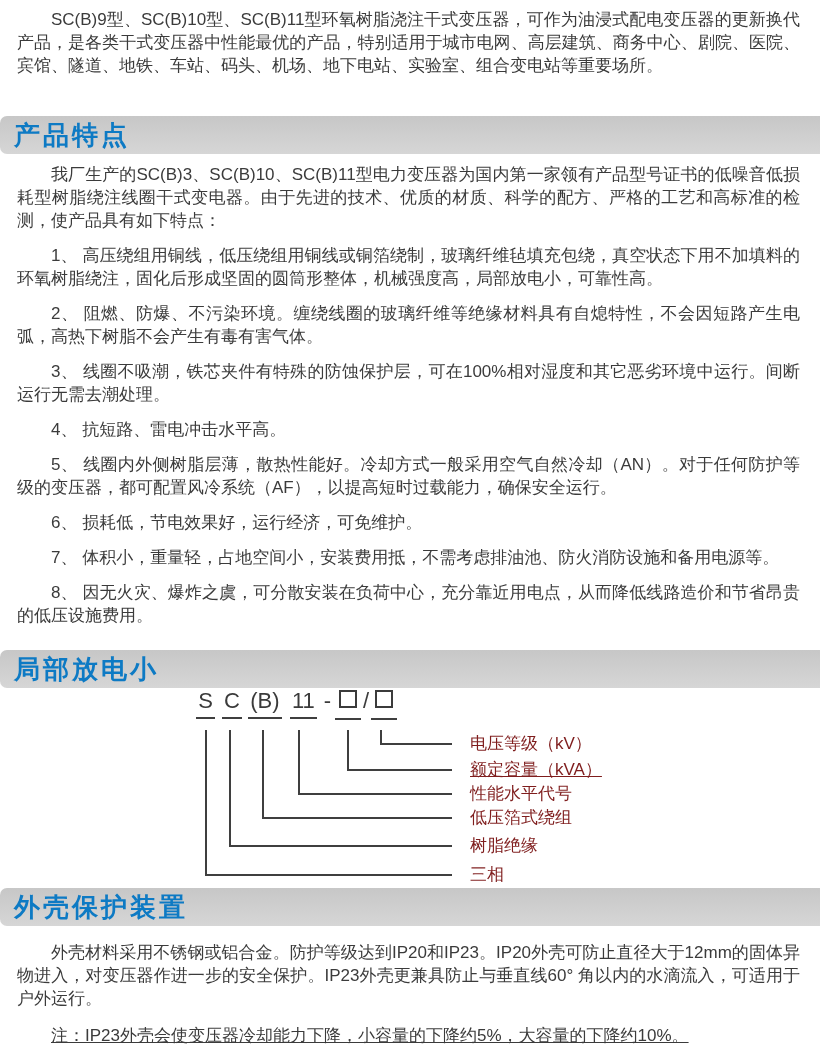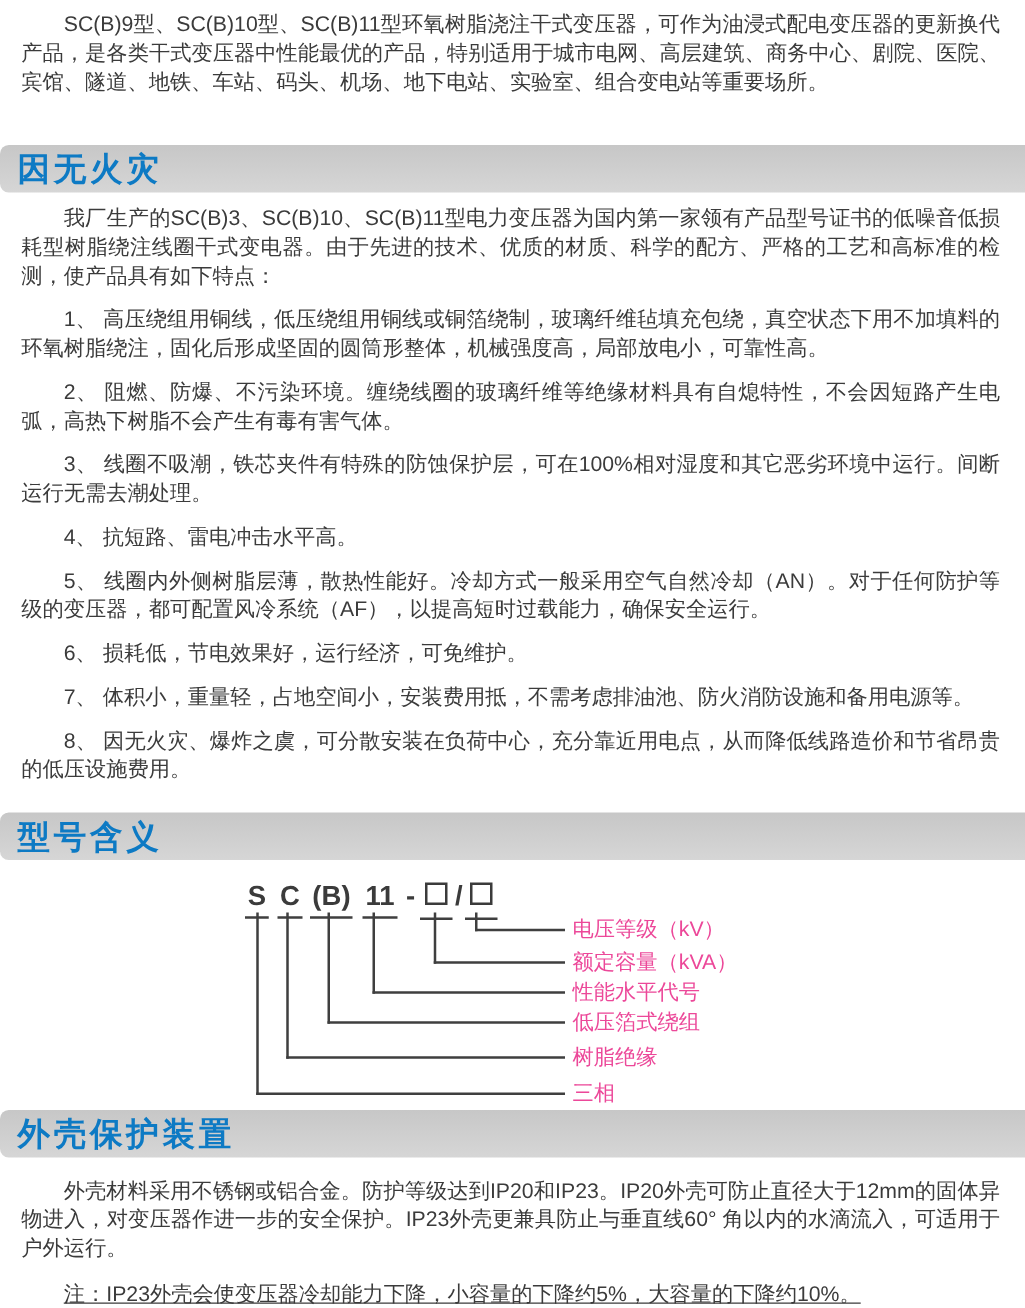--- a/index.html
+++ b/index.html
@@ -28,22 +28,22 @@
   .p-sec-intro{margin-top:9px;}
   .feature-item{margin-top:10px;}
   #bar-model{margin-top:23px;}
   #bar-enclosure{}
   .p-enclosure{margin-top:15px;}
   .p-note{margin-top:14px;text-decoration:underline;}
 
   
   .diagram{position:relative;height:200px;}
   .model-row{
-    position:absolute;left:196px;top:16px;
-    font-size:22px;font-weight:bold;color:#3b3b3b;
+    position:absolute;left:196px;top:0;
+    font-size:22px;font-weight:normal;color:#3b3b3b;
     white-space:nowrap;
   }
   .model-row .seg{
     display:inline-block;text-align:center;
     border-bottom:2px solid #3f3f3f;
     padding:0 2px 3px 2px;
   }
   .model-row .seg-s{min-width:15px;margin-right:7px;}
   .model-row .seg-c{min-width:14px;margin-right:6px;}
   .model-row .seg-b{min-width:30px;margin-right:8px;}
@@ -54,45 +54,45 @@
     padding:0 4px 4px 4px;margin-right:2px;
   }
   .model-row .sq{
     display:inline-block;width:14px;height:14px;
     border:2.5px solid #3b3b3b;vertical-align:baseline;
   }
   .model-row .slash{display:inline-block;margin-right:2px;}
   .vline{position:absolute;top:42px;width:2px;background:#3f3f3f;}
   .hline{position:absolute;height:2px;background:#3f3f3f;}
   .dlabel{
-    position:absolute;left:458px;height:22px;line-height:22px;
-    font-size:17px;color:#ec4899;font-weight:500;white-space:nowrap;
+    position:absolute;left:470px;height:22px;line-height:22px;
+    font-size:17px;color:#7f1d1d;font-weight:500;white-space:nowrap;
   }
 </style>
 </head>
 <body>
 
 <p class="p-intro">SC(B)9型、SC(B)10型、SC(B)11型环氧树脂浇注干式变压器，可作为油浸式配电变压器的更新换代产品，是各类干式变压器中性能最优的产品，特别适用于城市电网、高层建筑、商务中心、剧院、医院、宾馆、隧道、地铁、车站、码头、机场、地下电站、实验室、组合变电站等重要场所。</p>
 
 <div class="section-bar" id="bar-features">
-  <span>因无火灾</span>
+  <span>产品特点</span>
 </div>
 
 <p class="p-sec-intro">我厂生产的SC(B)3、SC(B)10、SC(B)11型电力变压器为国内第一家领有产品型号证书的低噪音低损耗型树脂绕注线圈干式变电器。由于先进的技术、优质的材质、科学的配方、严格的工艺和高标准的检测，使产品具有如下特点：</p>
 <p class="feature-item">1、 高压绕组用铜线，低压绕组用铜线或铜箔绕制，玻璃纤维毡填充包绕，真空状态下用不加填料的环氧树脂绕注，固化后形成坚固的圆筒形整体，机械强度高，局部放电小，可靠性高。</p>
 <p class="feature-item">2、 阻燃、防爆、不污染环境。缠绕线圈的玻璃纤维等绝缘材料具有自熄特性，不会因短路产生电弧，高热下树脂不会产生有毒有害气体。</p>
 <p class="feature-item">3、 线圈不吸潮，铁芯夹件有特殊的防蚀保护层，可在100%相对湿度和其它恶劣环境中运行。间断运行无需去潮处理。</p>
 <p class="feature-item">4、 抗短路、雷电冲击水平高。</p>
 <p class="feature-item">5、 线圈内外侧树脂层薄，散热性能好。冷却方式一般采用空气自然冷却（AN）。对于任何防护等级的变压器，都可配置风冷系统（AF），以提高短时过载能力，确保安全运行。</p>
 <p class="feature-item">6、 损耗低，节电效果好，运行经济，可免维护。</p>
 <p class="feature-item">7、 体积小，重量轻，占地空间小，安装费用抵，不需考虑排油池、防火消防设施和备用电源等。</p>
 <p class="feature-item">8、 因无火灾、爆炸之虞，可分散安装在负荷中心，充分靠近用电点，从而降低线路造价和节省昂贵的低压设施费用。</p>
 
 <div class="section-bar" id="bar-model">
-  <span>型号含义</span>
+  <span>局部放电小</span>
 </div>
 
 <div class="diagram">
   <div class="model-row">
     <span class="seg seg-s">S</span><span class="seg seg-c">C</span><span class="seg seg-b">(B)</span><span class="seg seg-11">11</span><span class="dash">-</span><span class="boxwrap"><span class="sq"></span></span><span class="slash">/</span><span class="boxwrap"><span class="sq"></span></span>
   </div>
 
   <div class="vline" style="left:205px;height:146px;"></div>
   <div class="vline" style="left:229px;height:117px;"></div>
   <div class="vline" style="left:262px;height:89px;"></div>
@@ -101,21 +101,21 @@
   <div class="vline" style="left:380px;height:15px;"></div>
 
   <div class="hline" style="left:380px;top:55px;width:72px;"></div>
   <div class="hline" style="left:347px;top:81px;width:105px;"></div>
   <div class="hline" style="left:298px;top:105px;width:154px;"></div>
   <div class="hline" style="left:262px;top:129px;width:190px;"></div>
   <div class="hline" style="left:229px;top:157px;width:223px;"></div>
   <div class="hline" style="left:205px;top:186px;width:247px;"></div>
 
   <div class="dlabel" style="top:45px;">电压等级（kV）</div>
-  <div class="dlabel" style="top:71px;">额定容量（kVA）</div>
+  <div class="dlabel" style="top:71px;text-decoration:underline;">额定容量（kVA）</div>
   <div class="dlabel" style="top:95px;">性能水平代号</div>
   <div class="dlabel" style="top:119px;">低压箔式绕组</div>
   <div class="dlabel" style="top:147px;">树脂绝缘</div>
   <div class="dlabel" style="top:176px;text-align:center;">三相</div>
 </div>
 
 <div class="section-bar" id="bar-enclosure">
   <span>外壳保护装置</span>
 </div>
 

